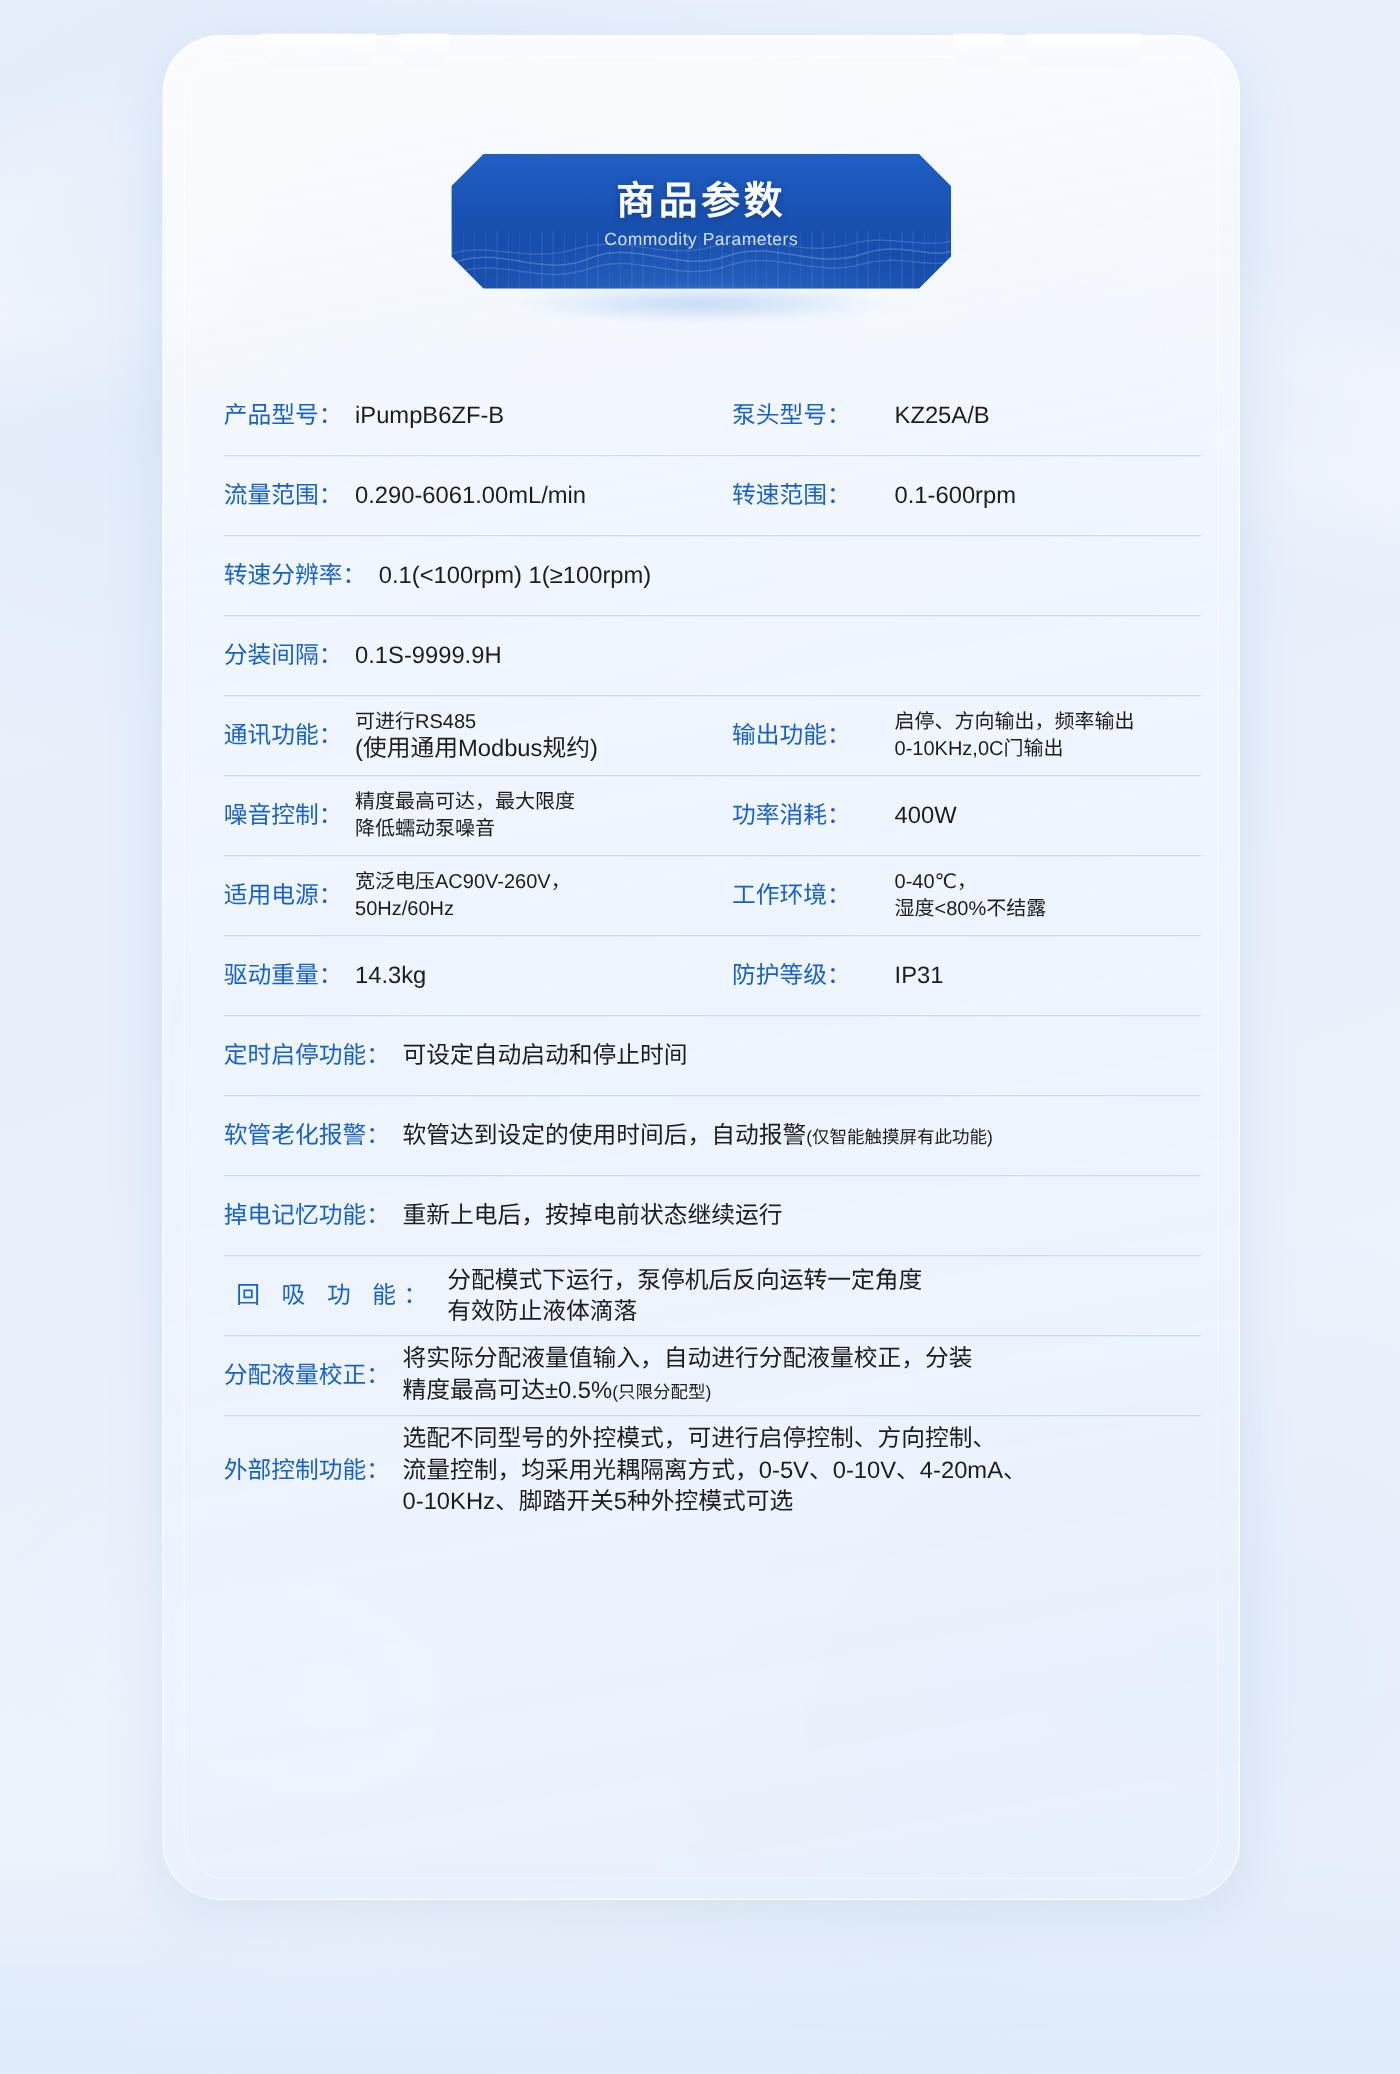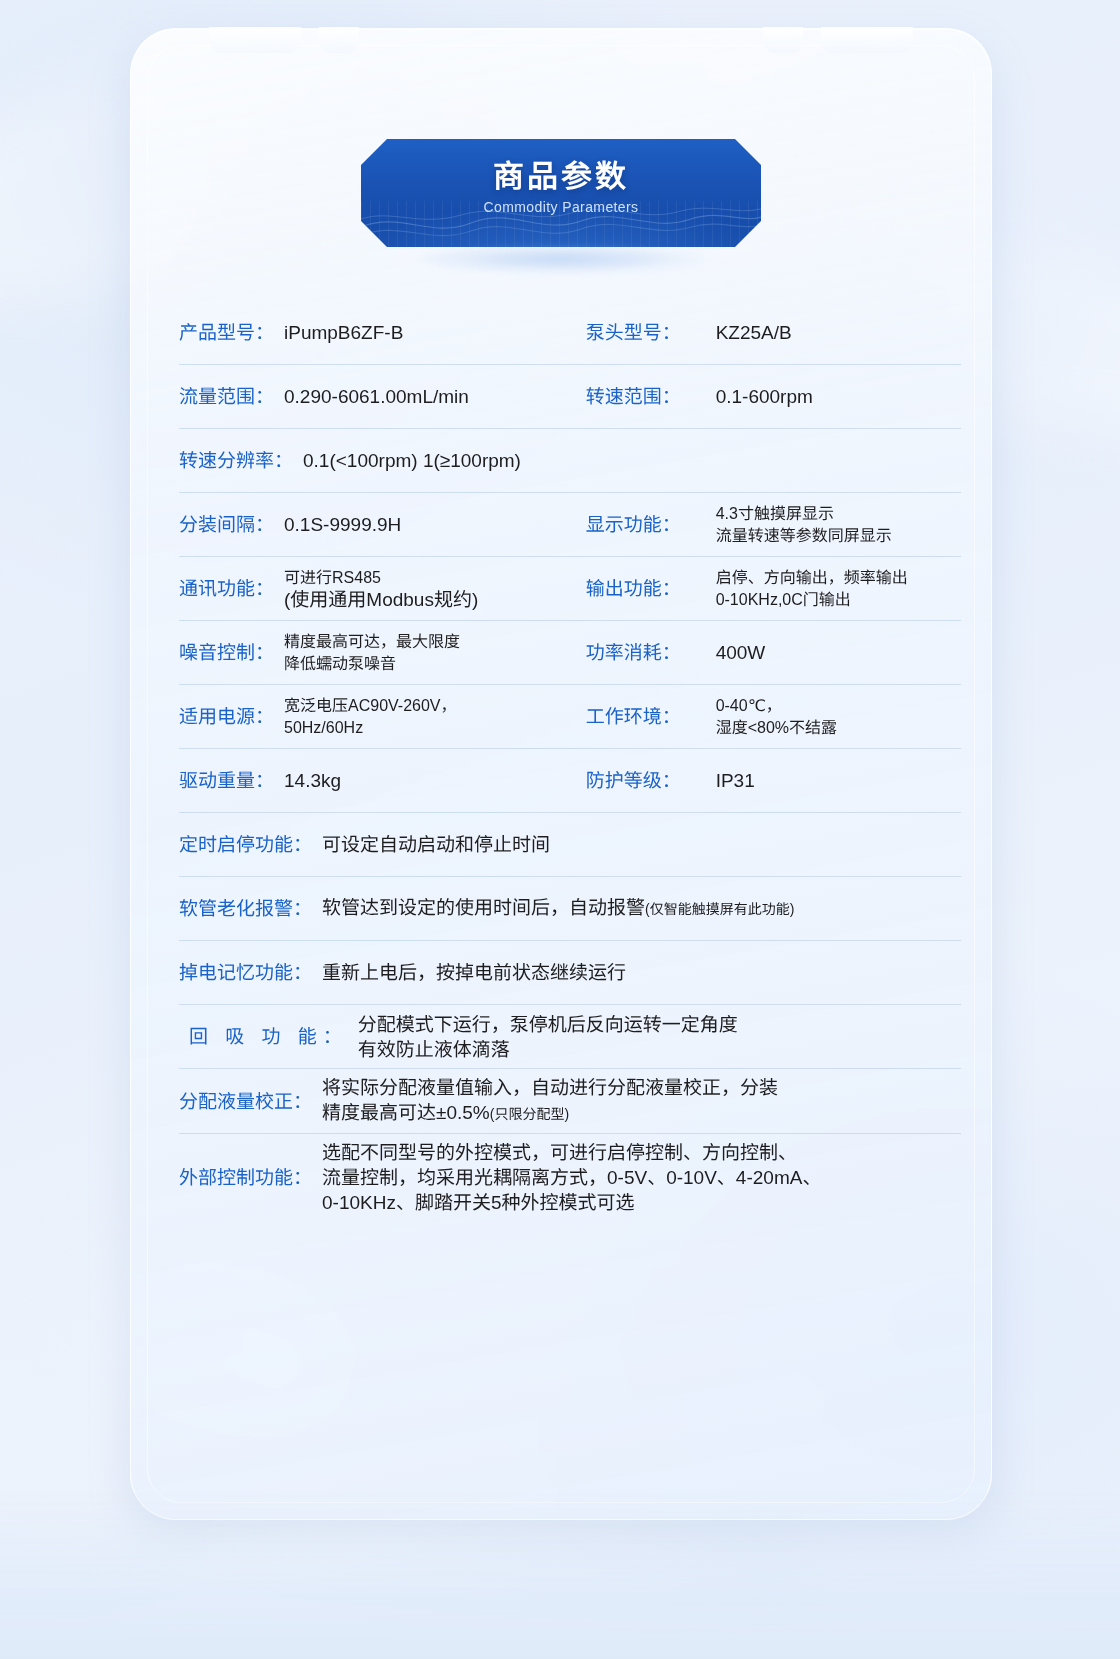--- a/index.html
+++ b/index.html
@@ -67,21 +67,21 @@
   .notch.n1 { left: 78px; width: 92px; }
   .notch.n2 { left: 188px; width: 40px; }
   .notch.n3 { right: 78px; width: 92px; }
   .notch.n4 { right: 188px; width: 40px; }
 
   
   .banner-wrap {
     position: absolute;
     left: 50%;
     transform: translateX(-50%);
-    top: 110px;
+    top: 94px;
     width: 400px;
     height: 120px;
   }
   .banner {
     position: relative;
     width: 400px;
     height: 108px;
     background:
       radial-gradient(ellipse 360px 90px at 50% 120%, #2f6fd0 0%, rgba(47,111,208,0) 70%),
       linear-gradient(180deg, #1f5fc4 0%, #1a53b4 40%, #1549a6 100%);
@@ -247,27 +247,20 @@
           <div class="cell full">
             <span class="lbl">转速分辨率：</span>
             <span class="val"><span>0.1(&lt;100rpm)    1(≥100rpm)</span></span>
           </div>
         </div>
         <div class="row">
           <div class="cell c-left">
             <span class="lbl">分装间隔：</span>
             <span class="val"><span>0.1S-9999.9H</span></span>
           </div>
-          <div class="cell c-right">
-            <span class="lbl">显示功能：</span>
-            <span class="val small">
-              <span class="line2">4.3寸触摸屏显示</span>
-              <span class="line2">流量转速等参数同屏显示</span>
-            </span>
-          </div>
         </div>
         <div class="row">
           <div class="cell c-left">
             <span class="lbl">通讯功能：</span>
             <span class="val small">
               <span class="line2">可进行RS485</span>
               <span class="line2 sub">(使用通用Modbus规约)</span>
             </span>
           </div>
           <div class="cell c-right">

